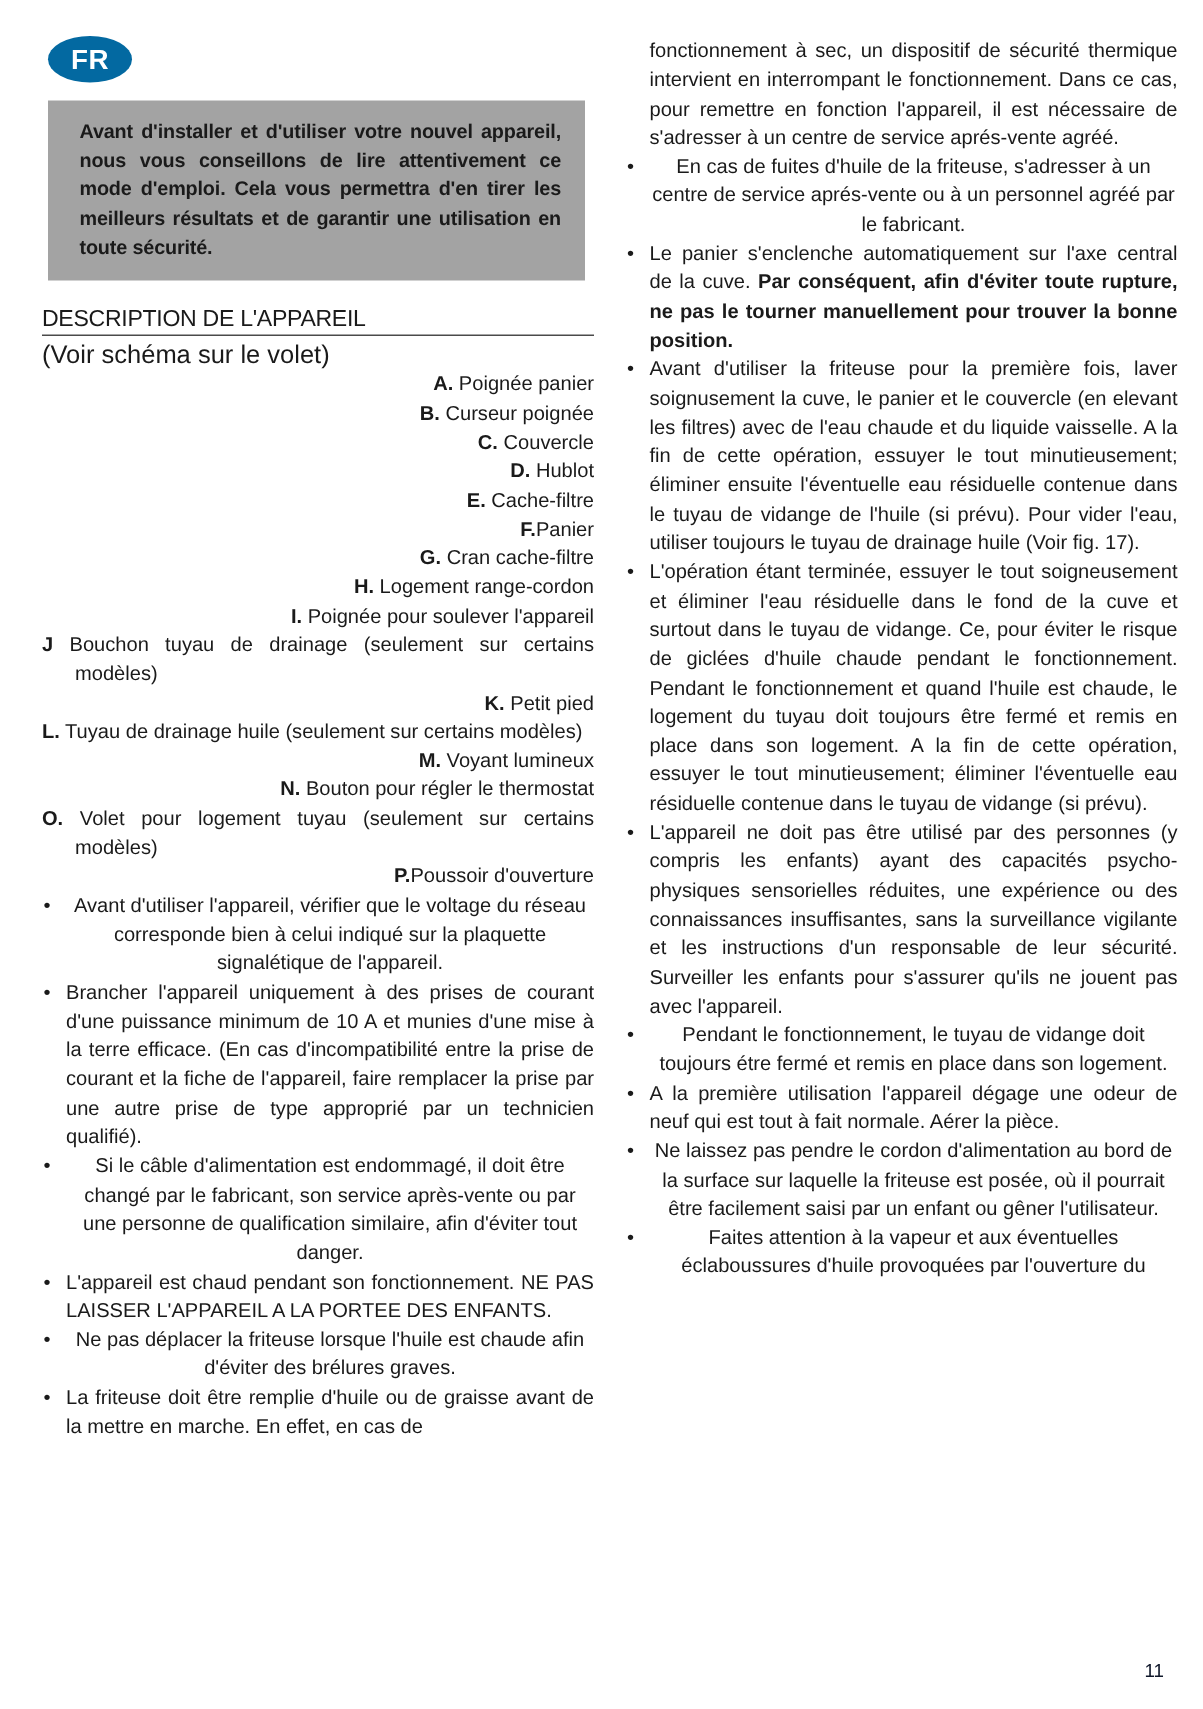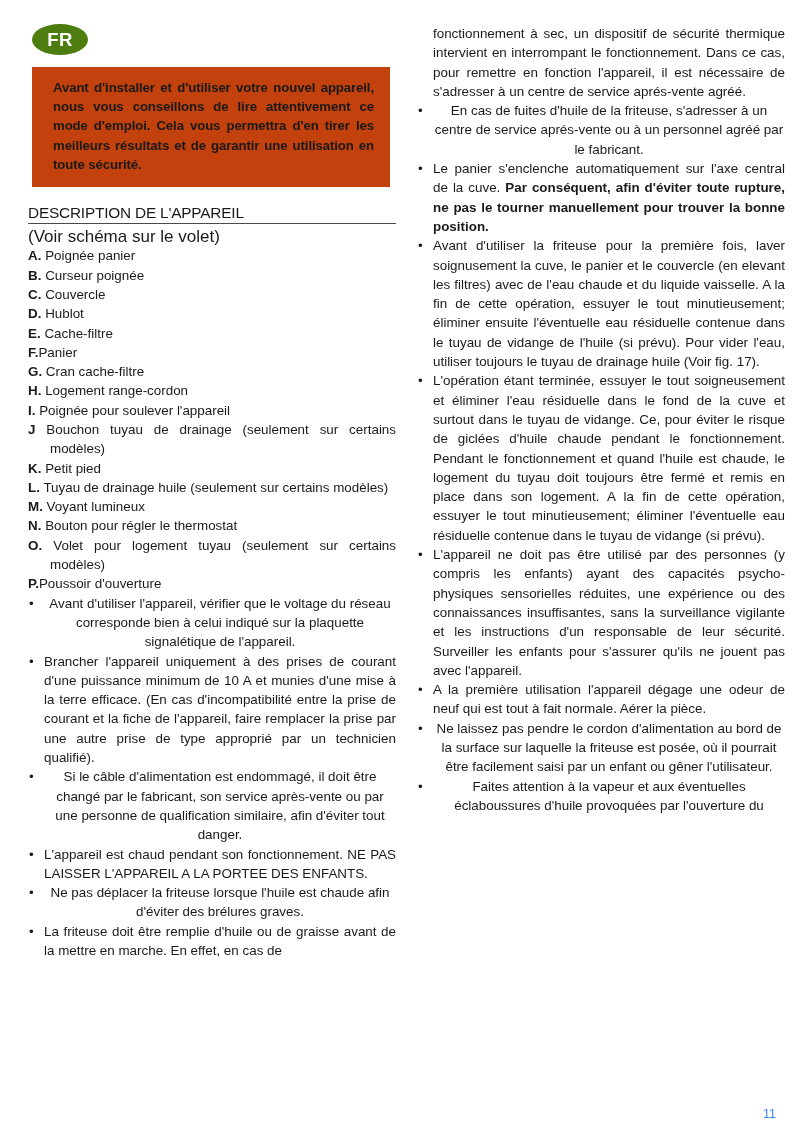--- a/index.html
+++ b/index.html
@@ -34,34 +34,34 @@
     width: 368px;
   }
   .col-left  { left: 28px; }
   .col-right { left: 417px; }
 
   
   .lang-badge {
     width: 56px;
     height: 31px;
     border-radius: 50%;
-    background: #4d7c0f;
+    background: #0369a1;
     color: #ffffff;
     font-weight: bold;
     font-size: 18.5px;
     letter-spacing: 0.3px;
     display: flex;
     align-items: center;
     justify-content: center;
     margin: 0 0 12px 4px;
   }
 
   
   .notice {
-    background: #c2410c;
+    background: #a3a3a3;
     padding: 11px 16px 13px 21px;
     margin: 0 0 17px 4px;
     box-sizing: border-box;
     width: 358px;
   }
   .notice p {
     margin: 0;
     font-weight: bold;
     font-size: 13.2px;
     line-height: 19.2px;
@@ -101,20 +101,21 @@
     list-style: none;
     margin: 0;
     padding: 0;
   }
   .parts-list li {
     font-size: 13.4px;
     line-height: 19.3px;
     padding-left: 22px;
     text-indent: -22px;
     margin: 0;
+    text-align: right;
   }
   .parts-list li.just {
     text-align: justify;
     text-justify: inter-word;
   }
   .parts-list li .key {
     font-weight: bold;
   }
 
   
@@ -152,21 +153,21 @@
     text-align: justify;
     text-justify: inter-word;
   }
 
   
   .page-number {
     position: absolute;
     right: 26px;
     bottom: 18px;
     font-size: 12.5px;
-    color: #3b82f6;
+    color: #0f172a;
   }
 </style>
 </head>
 <body>
 
 <div class="page">
   <div class="columns">
 
     <div class="col col-left">
 
@@ -215,20 +216,21 @@
 
     <div class="col col-right">
       <p class="cont-para">fonctionnement à sec, un dispositif de sécurité thermique intervient en interrompant le fonctionnement. Dans ce cas, pour remettre en fonction l'appareil, il est nécessaire de s'adresser à un centre de service aprés-vente agréé.</p>
 
       <ul class="bullets" id="bullets-right">
           <li class="ragged"><span>En cas de fuites d'huile de la friteuse, s'adresser à un centre de service aprés-vente ou à un personnel agréé par le fabricant.</span></li>
           <li><span>Le panier s'enclenche automatiquement sur l'axe central de la cuve. </span><b>Par conséquent, afin d'éviter toute rupture, ne pas le tourner manuellement pour trouver la bonne position.</b></li>
           <li><span>Avant d'utiliser la friteuse pour la première fois, laver soignusement la cuve, le panier et le couvercle (en elevant les filtres) avec de l'eau chaude et du liquide vaisselle. A la fin de cette opération, essuyer le tout minutieusement; éliminer ensuite l'éventuelle eau résiduelle contenue dans le tuyau de vidange de l'huile (si prévu). Pour vider l'eau, utiliser toujours le tuyau de drainage huile (Voir fig. 17).</span></li>
           <li><span>L'opération étant terminée, essuyer le tout soigneusement et éliminer l'eau résiduelle dans le fond de la cuve  et surtout dans le tuyau de vidange. Ce, pour éviter le risque de giclées d'huile chaude pendant le fonctionnement. Pendant le fonctionnement et quand l'huile est chaude, le logement du tuyau doit toujours être fermé  et remis en place dans son logement. A la fin de cette opération, essuyer le tout minutieusement; éliminer l'éventuelle eau résiduelle contenue dans le tuyau de vidange (si prévu).</span></li>
           <li><span>L'appareil ne doit pas être utilisé par des personnes (y compris les enfants) ayant des capacités psycho-physiques sensorielles réduites, une expérience ou des connaissances insuffisantes, sans la surveillance vigilante et les instructions d'un responsable de leur sécurité. Surveiller les enfants pour s'assurer qu'ils ne jouent pas avec l'appareil.</span></li>
+          <li class="ragged"><span>Pendant le fonctionnement, le tuyau de vidange doit toujours étre fermé et remis en place dans son logement.</span></li>
           <li><span>A la première utilisation l'appareil dégage une odeur de neuf qui est tout à fait normale. Aérer la pièce.</span></li>
           <li class="ragged"><span>Ne laissez pas pendre le cordon d'alimentation au bord de la surface sur laquelle la friteuse est posée, où il pourrait être facilement saisi par un enfant ou gêner l'utilisateur.</span></li>
           <li class="ragged"><span>Faites attention à la vapeur et aux éventuelles éclaboussures d'huile provoquées par l'ouverture du</span></li>
         </ul>
     </div>
 
   </div>
 
   <div class="page-number">11</div>
 </div>

